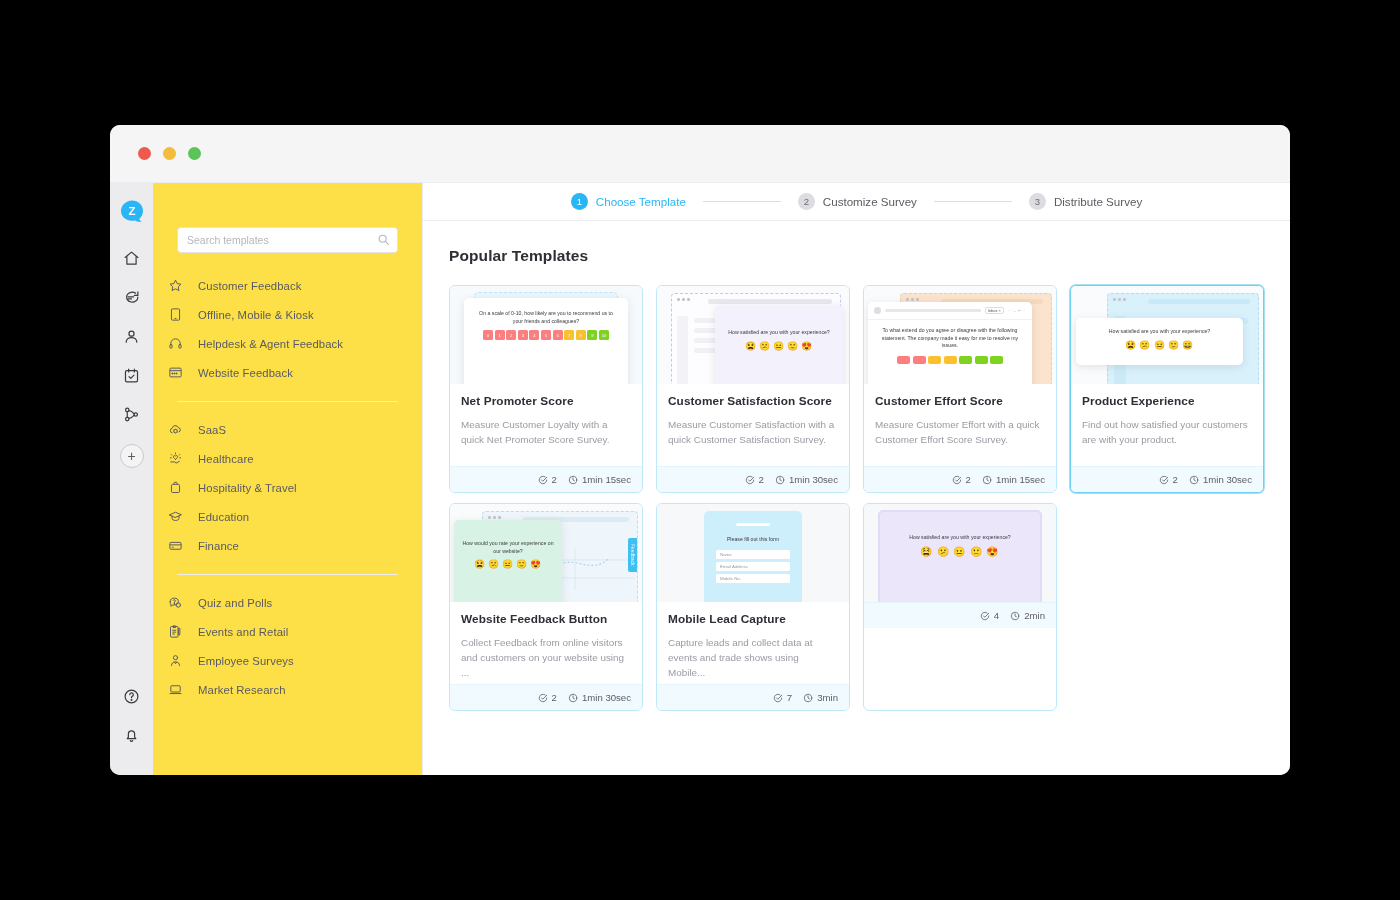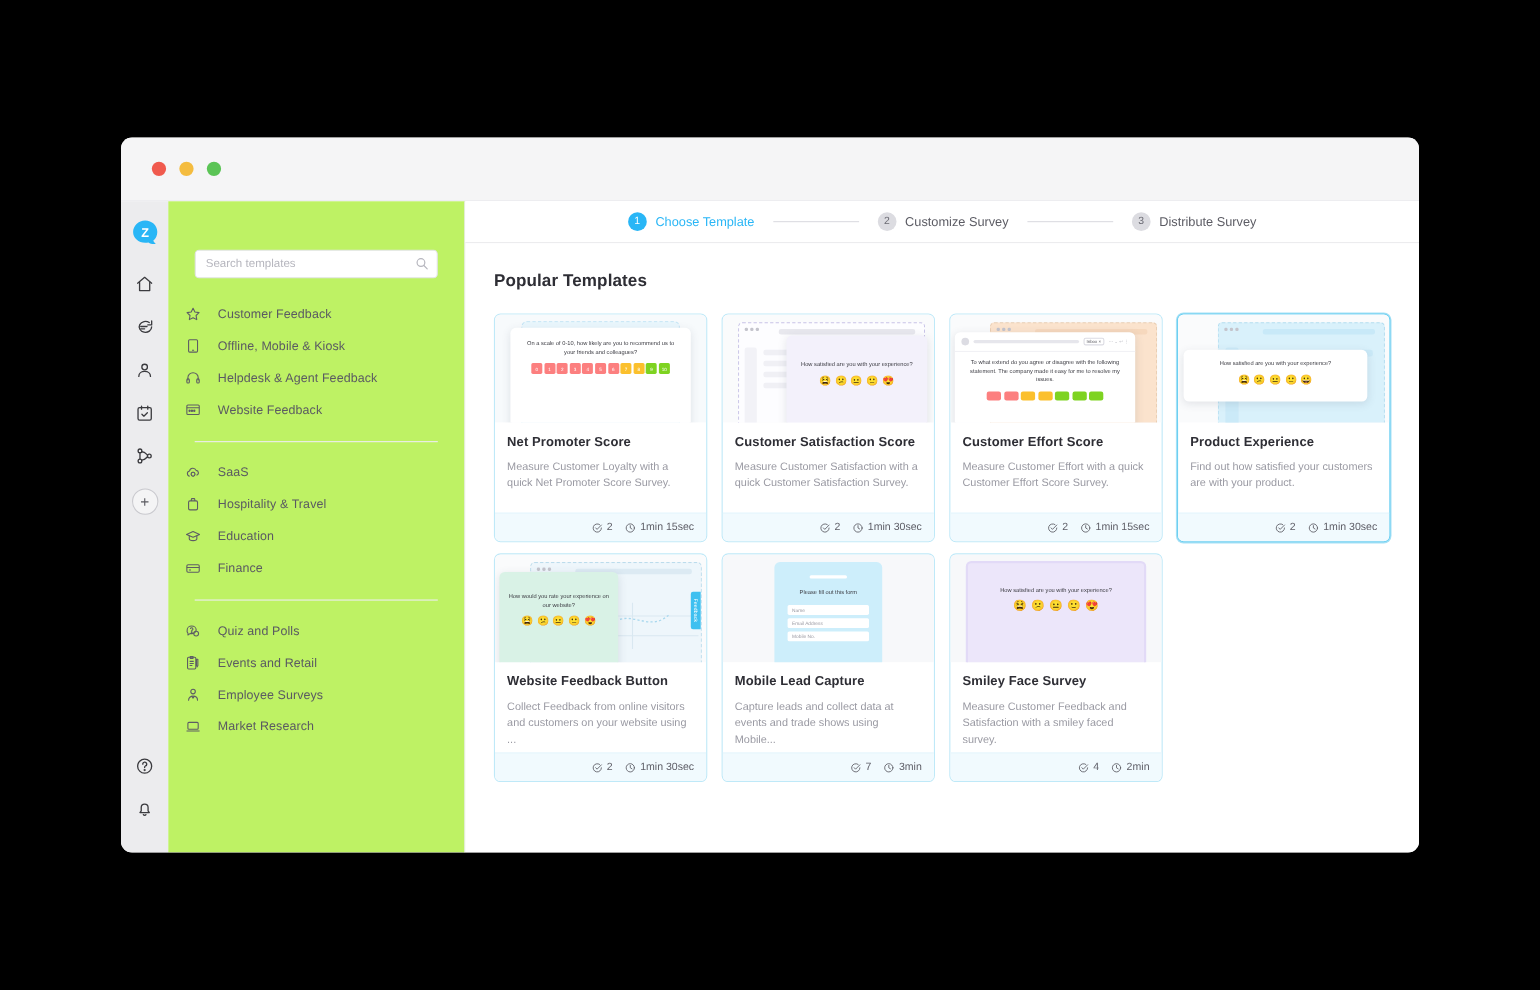--- a/index.html
+++ b/index.html
@@ -61,21 +61,21 @@
     display: flex; align-items: center; justify-content: center;
     color: #5a5a60; font-size: 14px; line-height: 1;
     margin-top: 6px;
   }
   #rail-bottom { margin-top: auto; padding-bottom: 16px; display: flex; flex-direction: column; align-items: center; }
 
   
   #nav-panel {
     width: 270px;
     flex: 0 0 270px;
-    background: #bef264;
+    background: #fde047;
     border-right: 1px solid #ececee;
     padding: 18px 0 0 0;
   }
   #search-wrap {
     margin: 26px 24px 18px 24px;
     position: relative;
   }
   #search-input {
     width: 100%; height: 26px;
     border: 1px solid #e3e3e7;
@@ -343,20 +343,30 @@
       <div class="nav-group">
         <div class="nav-item">
           <span class="nav-ico">
             <svg viewBox="0 0 24 24" fill="none" stroke="currentColor" stroke-width="1.6" stroke-linejoin="round">
                 <path d="M7.2 17.5a3.8 3.8 0 0 1-.4-7.5 5 5 0 0 1 9.6-1 3.6 3.6 0 0 1 .6 7.1"></path>
                 <circle cx="12" cy="14.5" r="2.8"></circle>
                 <path d="M12 10.9v1M12 17.1v1M8.9 12.7l.9.5M14.2 15.3l.9.5M15.1 12.7l-.9.5M9.8 15.3l-.9.5"></path>
               </svg>
           </span>
           <span class="nav-label">SaaS</span>
+        </div>
+        <div class="nav-item">
+          <span class="nav-ico">
+            <svg viewBox="0 0 24 24" fill="none" stroke="currentColor" stroke-width="1.6" stroke-linecap="round" stroke-linejoin="round">
+                <path d="M12 13.5s-3.4-2.2-3.4-4.4a1.9 1.9 0 0 1 3.4-1.1 1.9 1.9 0 0 1 3.4 1.1c0 2.2-3.4 4.4-3.4 4.4z"></path>
+                <path d="M4.5 17.5h6l2.5 1.8 5-2.6"></path>
+                <path d="M5 5.5l1 1M19 5.5l-1 1M12 3.2v1.3M3.8 11h1.3M18.9 11h1.3"></path>
+              </svg>
+          </span>
+          <span class="nav-label">Healthcare</span>
         </div>
         <div class="nav-item">
           <span class="nav-ico">
             <svg viewBox="0 0 24 24" fill="none" stroke="currentColor" stroke-width="1.6" stroke-linejoin="round">
                 <rect x="5.5" y="7" width="13" height="13" rx="2"></rect>
                 <path d="M9.5 7V4.8c0-.6.5-1.1 1.1-1.1h2.8c.6 0 1.1.5 1.1 1.1V7"></path>
               </svg>
           </span>
           <span class="nav-label">Hospitality &amp; Travel</span>
         </div>
@@ -729,24 +739,20 @@
                 <div class="pv-q">How satisfied are you with your experience?</div>
                 <div class="pv-emojis" style="font-size:10px;gap:4px;">
                     <span>😫</span>
                     <span>😕</span>
                     <span>😐</span>
                     <span>🙂</span>
                     <span>😍</span>
                   </div>
               </div>
             </div>
-            <div class="tc-body">
-              <div class="tc-title">Smiley Face Survey</div>
-              <div class="tc-desc">Measure Customer Feedback and Satisfaction with a smiley faced survey.</div>
-            </div>
             <div class="tc-foot">
               <span class="tc-meta">
                 <svg viewBox="0 0 24 24" fill="none" stroke="currentColor" stroke-width="1.9" stroke-linecap="round" stroke-linejoin="round">
                     <path d="M21 12a9 9 0 1 1-4-7.5"></path>
                     <path d="M8.5 11.8 11.5 15 21 5.5"></path>
                   </svg>
                 <span>4</span>
               </span>
               <span class="tc-meta">
                 <svg viewBox="0 0 24 24" fill="none" stroke="currentColor" stroke-width="1.9" stroke-linecap="round" stroke-linejoin="round">

